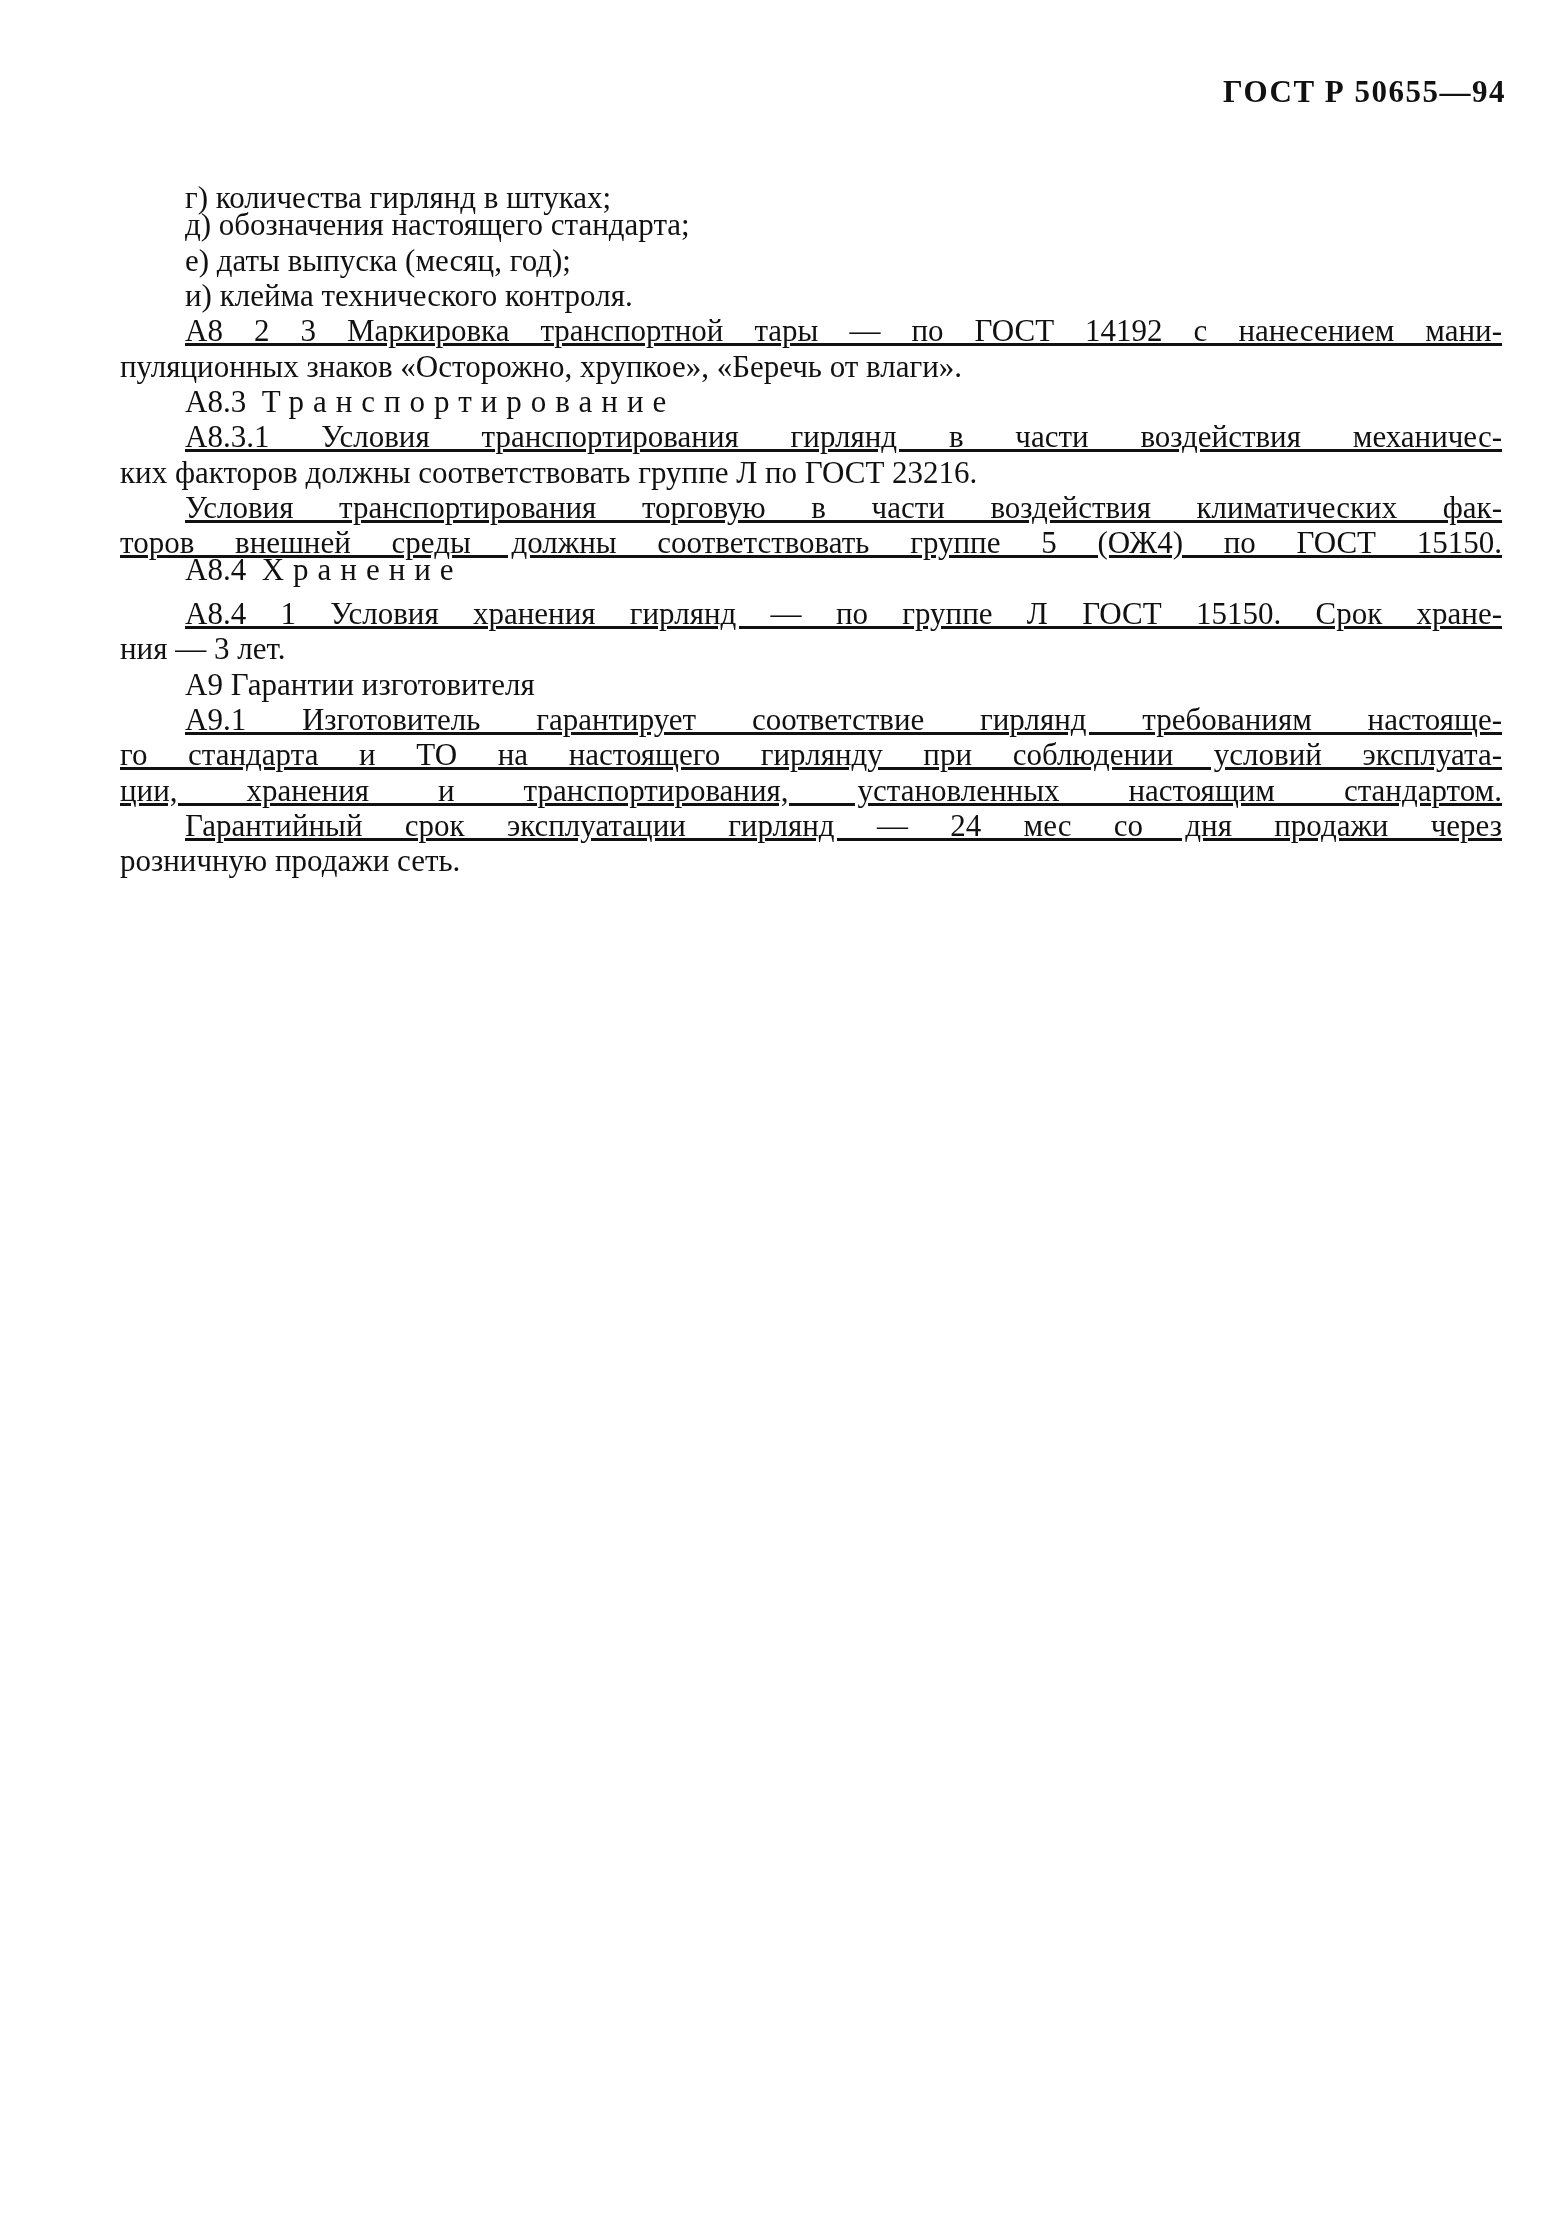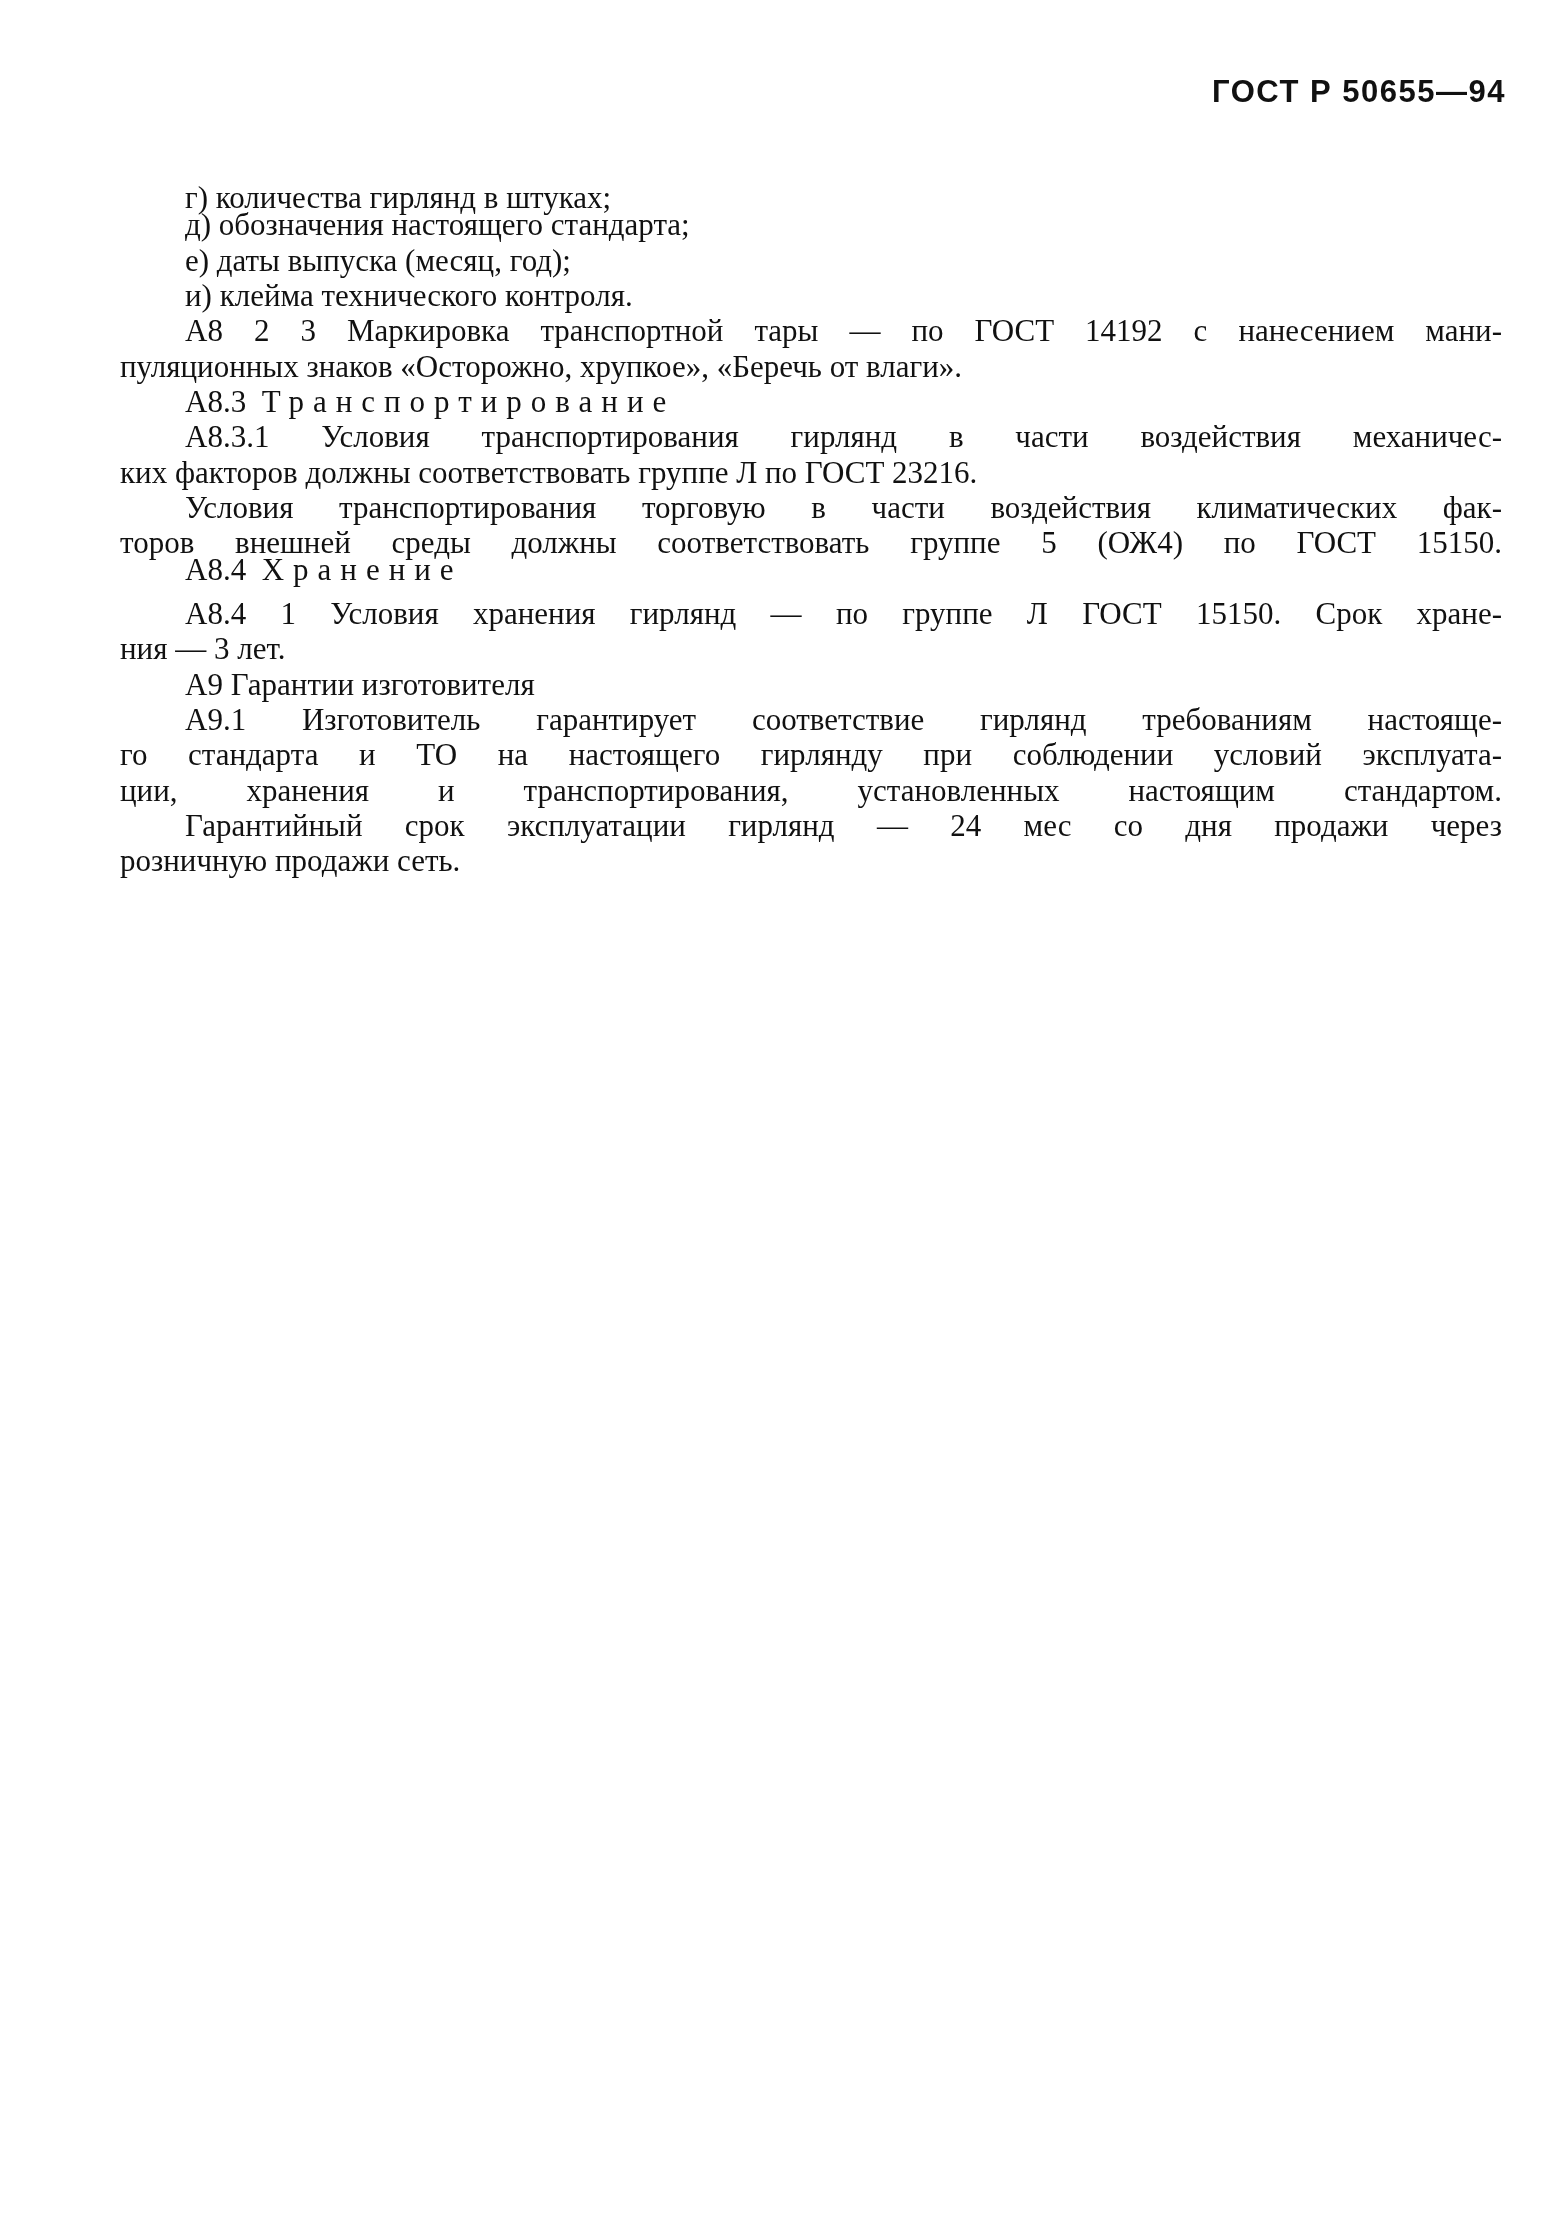--- a/index.html
+++ b/index.html
@@ -1,25 +1,25 @@
 <!DOCTYPE html>
 <html><head>
 <meta charset="utf-8">
 <style>
   html, body { margin: 0; padding: 0; background: #ffffff; }
   body { width: 1543px; height: 2238px; position: relative; overflow: hidden;
          font-family: "Liberation Serif", "DejaVu Serif", serif; color: #111111; }
   .page-header { position: absolute; left: 1180px; top: 74px; width: 326px;
-         font-family: Liberation Sans, sans-serif; font-weight: bold; font-size: 31px;
+         font-family: Liberation Serif, serif; font-weight: bold; font-size: 31px;
          letter-spacing: 1.5px; text-align: right; white-space: nowrap; }
   .line { position: absolute; height: 35px; line-height: 35px; font-size: 31px;
           white-space: nowrap; }
   .line.cont { left: 120px; width: 1382px; }
   .line.ind  { left: 185px; width: 1317px; }
-  .line.just { text-align: justify; text-align-last: justify; white-space: normal; overflow: hidden; }
+  .line.just { text-align: justify; text-align-last: justify; white-space: normal; overflow: hidden; text-decoration: underline; }
   .line.left { text-align: left; }
   .spaced { letter-spacing: 9px; text-align: center; }
 </style>
 </head>
 <body>
 
 <div class="page-header">ГОСТ Р 50655—94</div>
 
 <div class="line ind left" style="top:180px">г) количества гирлянд в штуках;</div>
 <div class="line ind left" style="top:207px">д) обозначения настоящего стандарта;</div>

